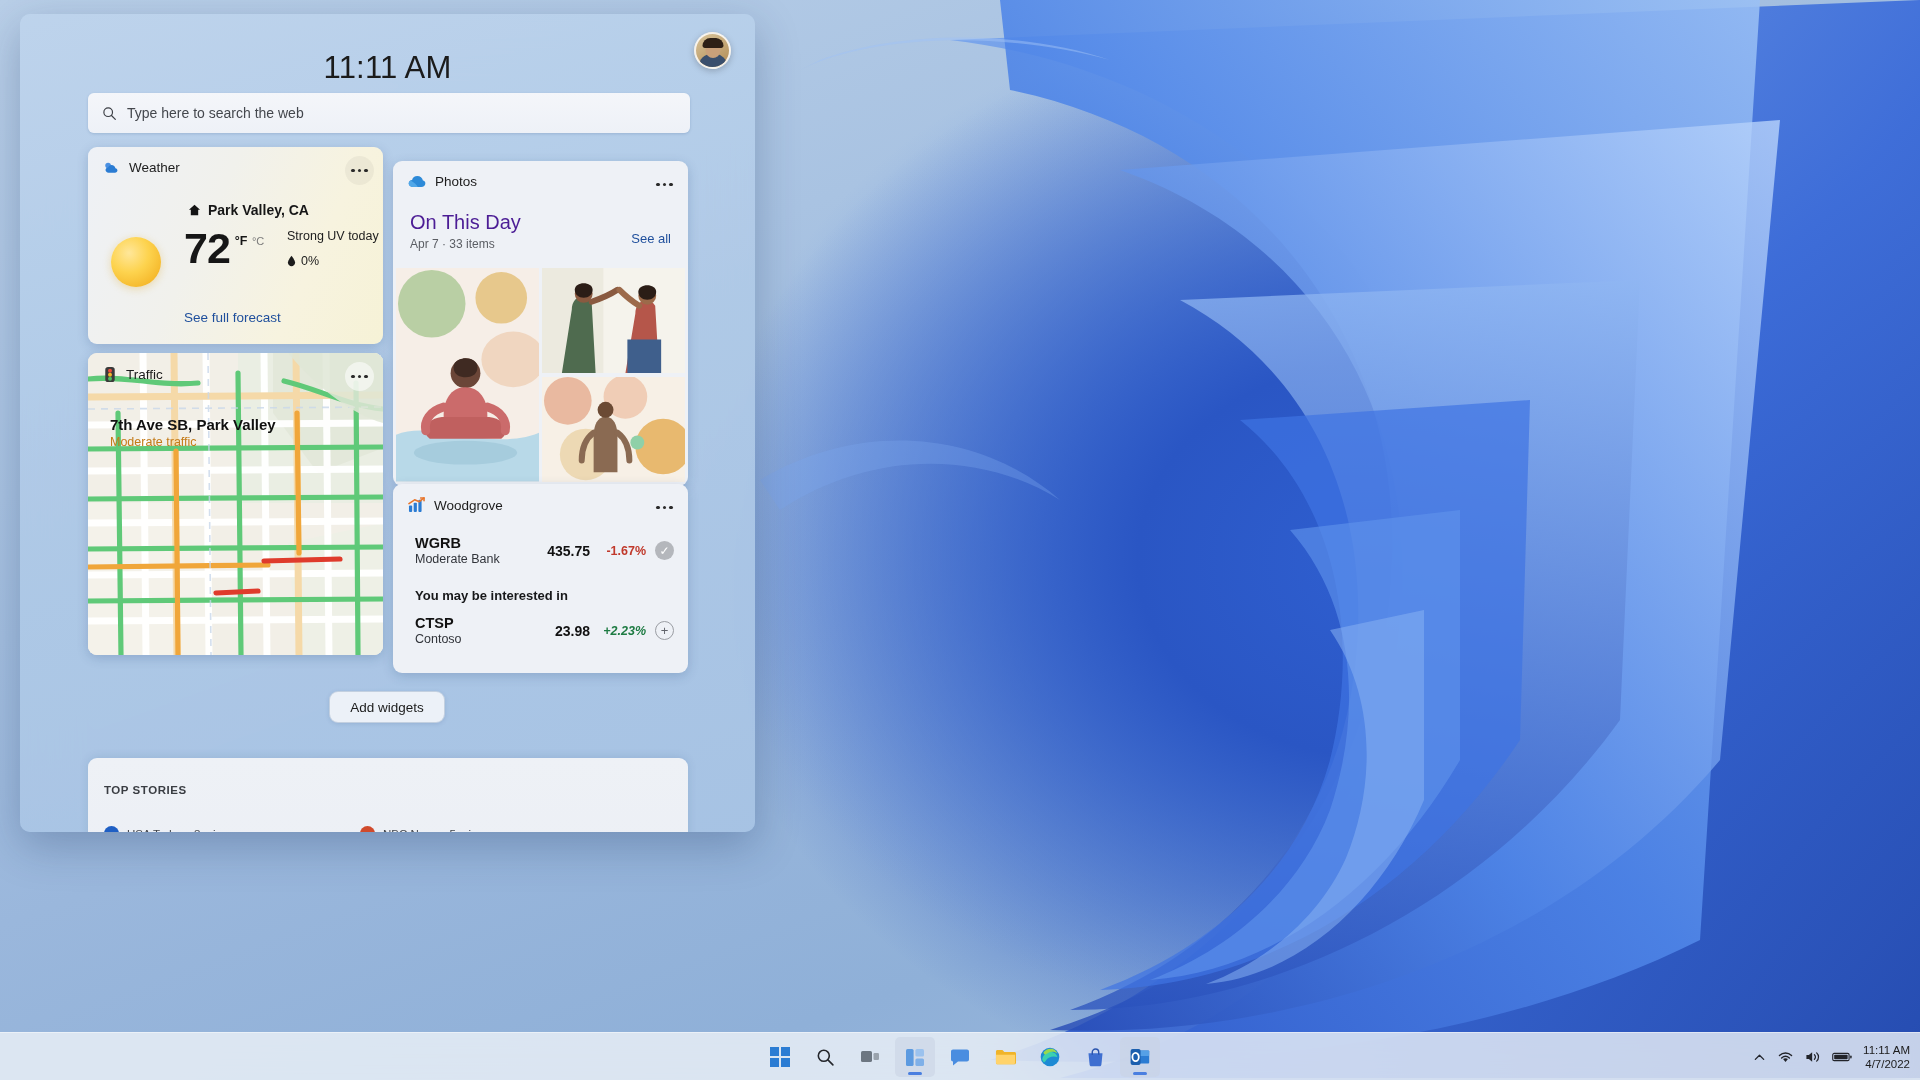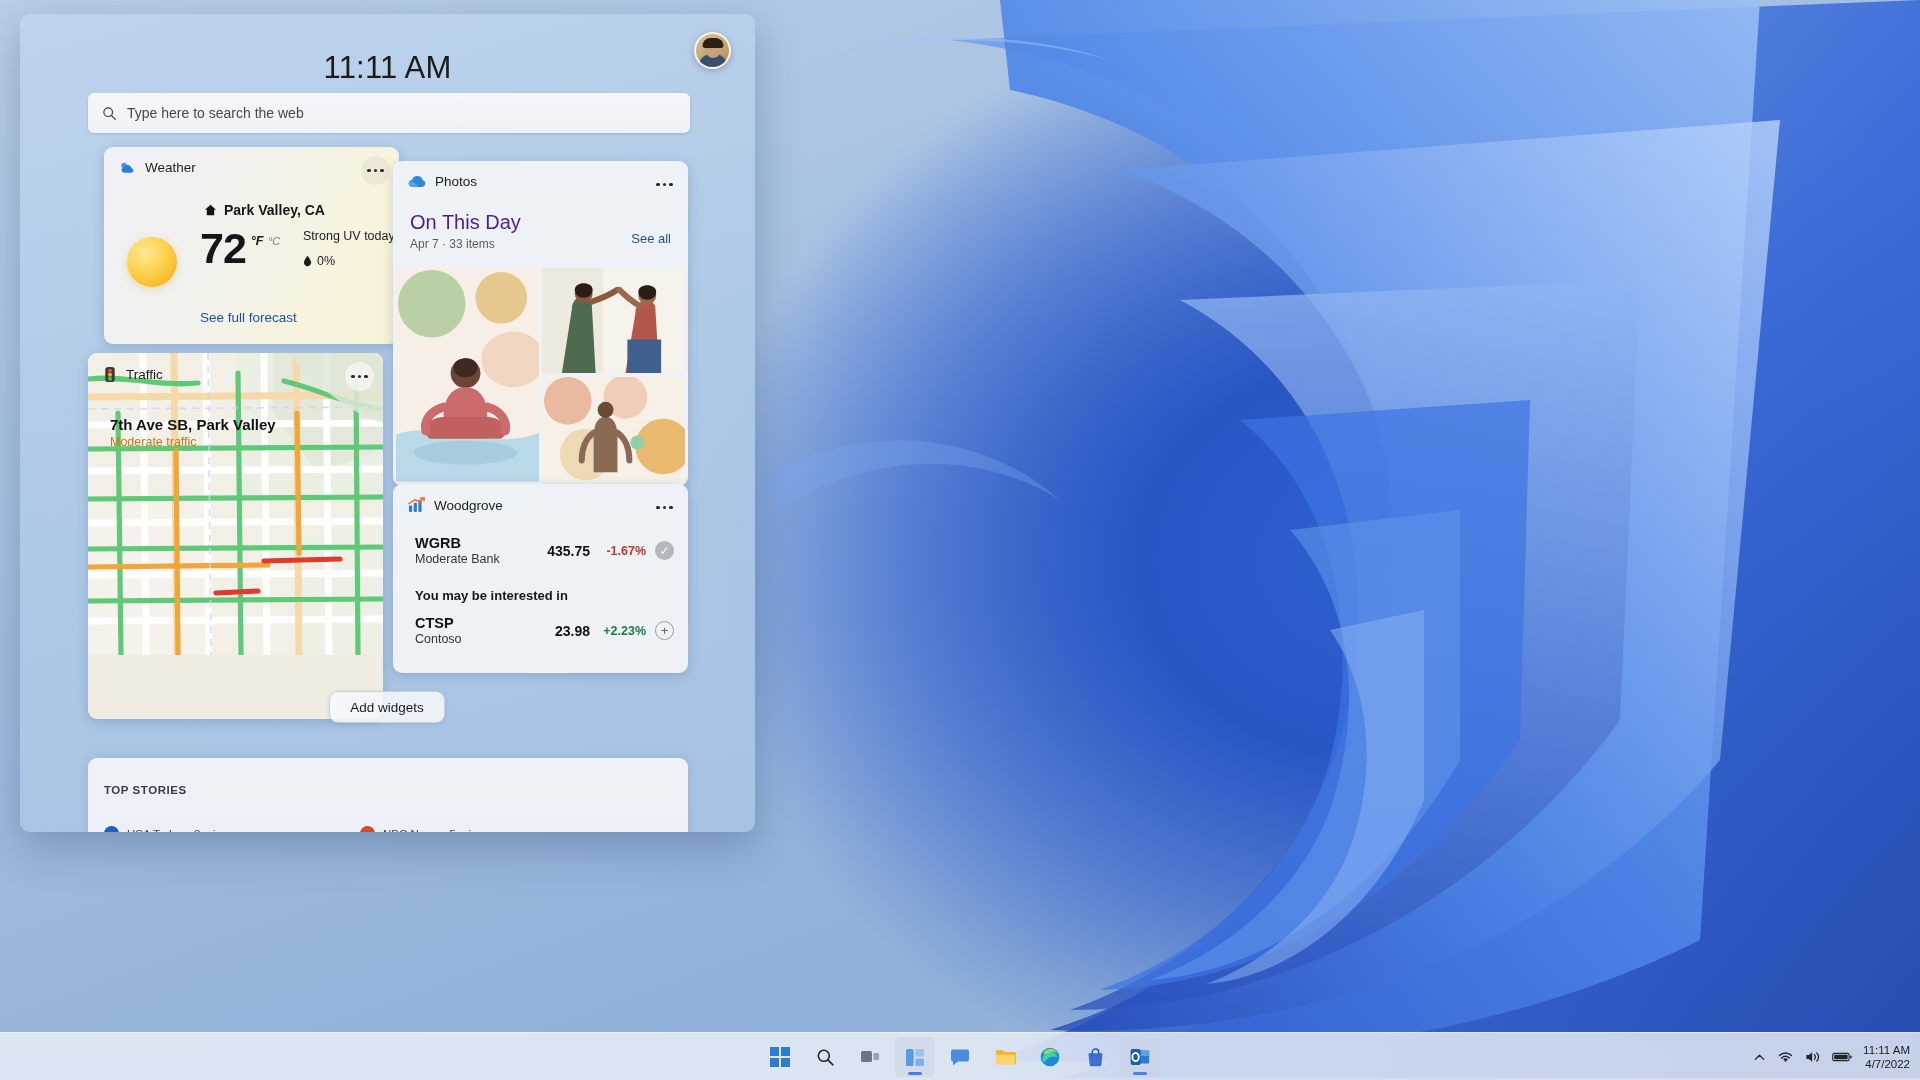--- a/index.html
+++ b/index.html
@@ -85,61 +85,60 @@
     width:29px; height:29px; border-radius:50%;
     display:flex; align-items:center; justify-content:center;
     gap:3.2px; z-index:6; cursor:pointer;
   }
   .dots span{ width:3.4px; height:3.4px; border-radius:50%; background:#2a2a2a; display:block; }
 
   
   #weather-card{
     left:68px; top:133px; width:295px; height:197px;
     background:linear-gradient(115deg,#eef1f6 0%, #f1f1ec 40%, #f7f3df 72%, #f6f2d6 100%);
-    margin-left:16px;
   }
   #weather-card .dots{ background:rgba(0,0,0,.045); }
   .wx-body{ position:relative; padding:10px 0 0 8px; }
   .wx-loc{
     position:absolute; left:100px; top:27px;
     display:flex; align-items:center; gap:7px;
     font-size:14px; font-weight:700; color:#161616;
   }
   .wx-sun{
     position:absolute; left:23px; top:62px;
     width:50px; height:50px; border-radius:50%;
     background:radial-gradient(circle at 36% 32%, #ffe79a 0%, #fdd34e 42%, #f5b82b 78%, #efa81e 100%);
     box-shadow:0 2px 8px rgba(220,160,20,.30);
   }
   .wx-temp{
     position:absolute; left:96px; top:52px;
     display:flex; align-items:flex-start; gap:5px;
   }
   .wx-temp .deg{ font-size:43px; font-weight:600; color:#161616; line-height:1; letter-spacing:-1px; }
-  .wx-units{ padding-top:4px; text-align:left;font-style:italic; }
+  .wx-units{ padding-top:4px; text-align:left; }
   .wx-units .f{ font-size:12.5px; font-weight:600; color:#161616; line-height:1.1; }
   .wx-units .bar{ width:17px; height:1px; background:#8a8a8a; margin:2px auto; }
   .wx-units .c{ font-size:11px; color:#7b7b7b; line-height:1.1; }
   .wx-uv{
     position:absolute; left:199px; top:54px;
     font-size:12.5px; color:#1c1c1c;
   }
   .wx-hum{
     position:absolute; left:199px; top:79px;
     display:flex; align-items:center; gap:5px;
     font-size:12.5px; color:#1c1c1c;
   }
   .wx-link{
     position:absolute; left:96px; top:135px;
     font-size:13.5px; color:#1f4f9c; cursor:pointer;
   }
 
   
   #traffic-card{
-    left:68px; top:339px; width:295px; height:366px;
+    left:68px; top:339px; width:295px; height:302px;
     background:#f0ece2;
   }
   #traffic-card .card-head .title{ color:#1b1b1b; }
   #traffic-card .dots{ background:rgba(255,255,255,.55); }
   .tf-map{ position:absolute; inset:0; z-index:1; }
   .tf-label{
     position:absolute; left:22px; top:63px; z-index:5;
   }
   .tf-label .road{ font-size:15px; font-weight:700; color:#111; }
   .tf-label .sub{ font-size:12.5px; color:#c47a17; margin-top:2px; }
@@ -512,21 +511,21 @@
       </div>
 
       <div class="wl-note">You may be interested in</div>
 
       <div class="wl-row" style="top:130px;">
         <div>
           <div class="sym">CTSP</div>
           <div class="name">Contoso</div>
         </div>
         <div class="price">23.98</div>
-        <div class="chg" style="color:#1e7b43;">+2.23%</div>
+        <div class="chg" style="color:#1e7b43;font-style:italic;">+2.23%</div>
         <div class="wl-act plus">+</div>
       </div>
     </div>
 
     <div id="add-widgets">Add widgets</div>
 
     <div id="top-stories">
       <div class="ts-title">TOP STORIES</div>
       <div class="ts-src" style="left:16px; top:68px;">
         <span class="ts-badge" style="background:#1f5fc4;"></span>

